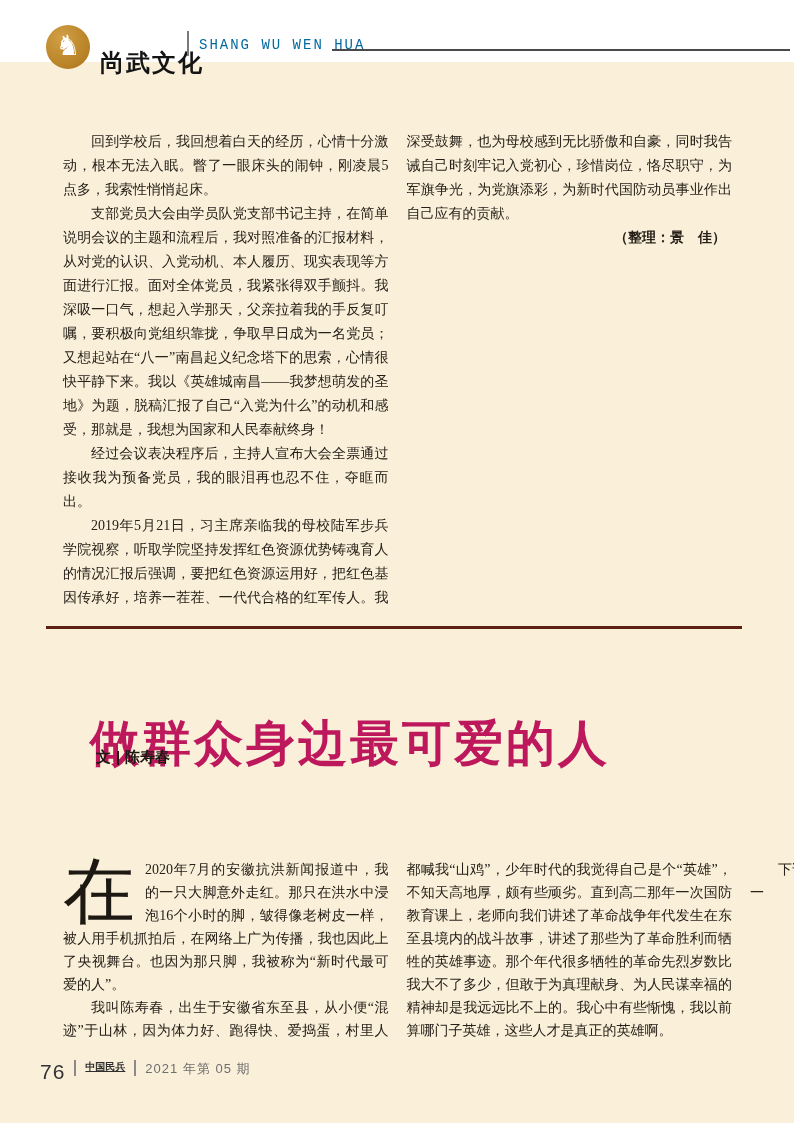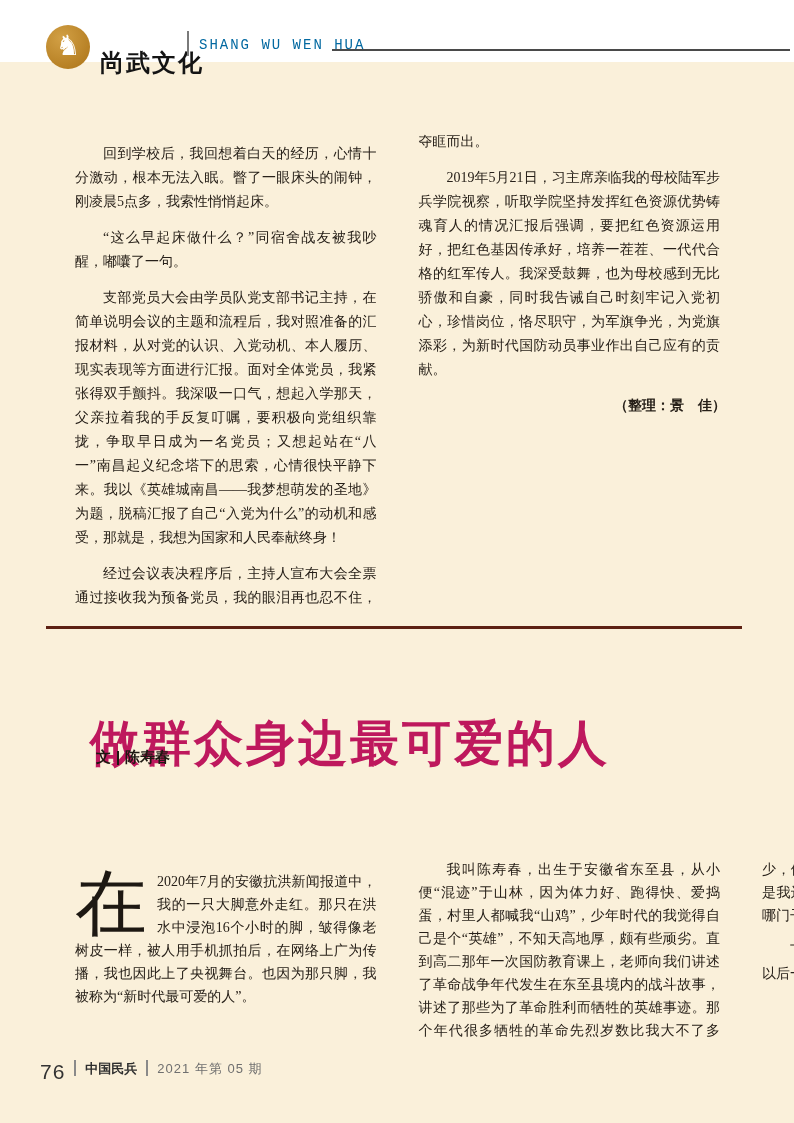--- a/index.html
+++ b/index.html
@@ -28,21 +28,21 @@
     font-family:Liberation Mono, monospace;
   }
   
   .cols{
     position:absolute;left:63px;width:669px;
     column-count:2;column-gap:18px;column-fill:auto;
     font-size:14px;line-height:24px;text-align:justify;
   }
   .article1{top:130px;height:484px;}
   .article2-body{top:858px;height:186px;line-height:23px;}
-  .para{margin:12px;text-indent:2em;}
+  .para{margin:0;text-indent:2em;}
   .para.nodent{text-indent:0;}
   .credit{margin:0;text-align:right;font-weight:bold;padding-right:6px;}
   .dropcap{
     float:left;font-size:72px;line-height:64px;padding:2px 10px 0 0;
     font-weight:normal;color:#1d1812;
   }
   
   .divider{position:absolute;left:46px;top:626px;width:696px;height:3px;background:#5d2113;}
   .article2-title{
     position:absolute;left:90px;top:678px;font-size:49px;font-weight:bold;color:#be185d;
@@ -53,41 +53,40 @@
     display:flex;align-items:center;gap:6px;
   }
   .byline-bar{display:inline-block;width:2px;height:14px;background:#1d1812;}
   
   .footer{
     position:absolute;left:40px;top:1060px;display:flex;align-items:flex-start;gap:9px;
     font-family:"Liberation Sans","DejaVu Sans",sans-serif;
   }
   .page-num{font-size:21px;color:#333;letter-spacing:1px;}
   .foot-bar{display:inline-block;width:2px;height:16px;background:#8a8a8a;}
-  .magazine{font-size:13px;font-weight:bold;color:#2e2e2e;}
+  .magazine{font-size:10px;font-weight:bold;color:#2e2e2e;text-decoration:underline;}
   .issue{font-size:13px;color:#6f6f6f;letter-spacing:1px;}
 </style>
 </head>
 <body>
 
 <div class="page">
 
   <div class="header-band">
     <div class="header-rule"></div>
   </div>
   <div class="logo">
     <span class="glyph">♞</span>
   </div>
   <div class="brand-cn">尚武文化</div>
   <div class="brand-bar"></div>
   <div class="brand-en">SHANG WU WEN HUA</div>
 
   <div class="cols article1">
     <p class="para">回到学校后，我回想着白天的经历，心情十分激动，根本无法入眠。瞥了一眼床头的闹钟，刚凌晨5点多，我索性悄悄起床。</p>
-    <p class="para">“这么早起床做什么？”同宿舍战友被我吵醒，嘟囔了一句。</p>
     <p class="para">支部党员大会由学员队党支部书记主持，在简单说明会议的主题和流程后，我对照准备的汇报材料，从对党的认识、入党动机、本人履历、现实表现等方面进行汇报。面对全体党员，我紧张得双手颤抖。我深吸一口气，想起入学那天，父亲拉着我的手反复叮嘱，要积极向党组织靠拢，争取早日成为一名党员；又想起站在“八一”南昌起义纪念塔下的思索，心情很快平静下来。我以《英雄城南昌——我梦想萌发的圣地》为题，脱稿汇报了自己“入党为什么”的动机和感受，那就是，我想为国家和人民奉献终身！</p>
     <p class="para">经过会议表决程序后，主持人宣布大会全票通过接收我为预备党员，我的眼泪再也忍不住，夺眶而出。</p>
     <p class="para"><span>2019年5月21日，习主席亲临我的母校陆军步兵学院视察，听取学院坚持发挥红色资源优势铸魂育人的情况汇报后强调，要把红色资源运用好，把红色基因传承好，培养一茬茬、一代代合格的红军传人。我深受鼓舞，也为母校感到无比骄傲和自豪，同时我告诫自己时刻牢记入党初心，珍惜岗位，恪尽职守，为军旗争光，为党旗添彩，为新时代国防动员事业作出自己应有的贡献。</span></p>
     <p class="credit">（整理：景　佳）</p>
   </div>
 
   <div class="divider"></div>
 
   <h1 class="article2-title">做群众身边最可爱的人</h1>
   <div class="byline">

